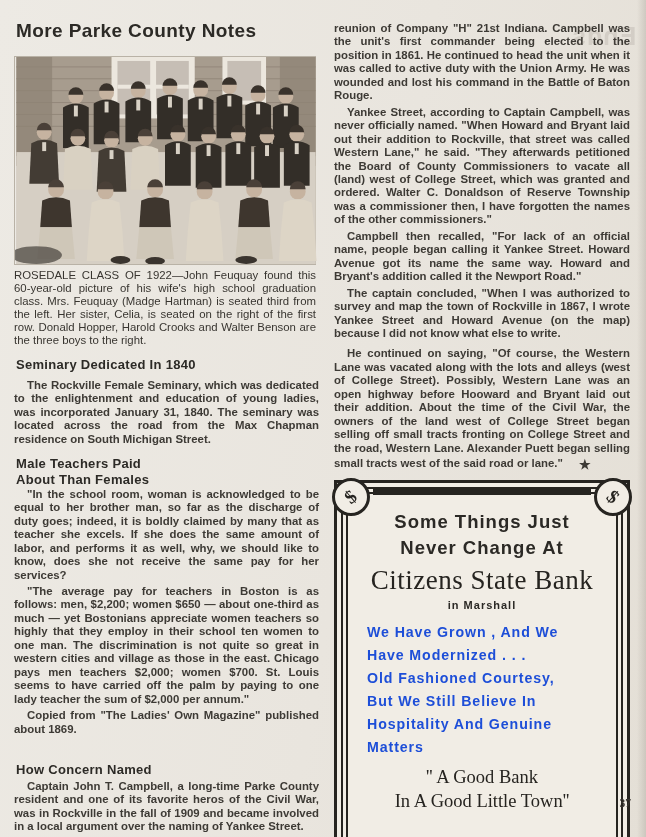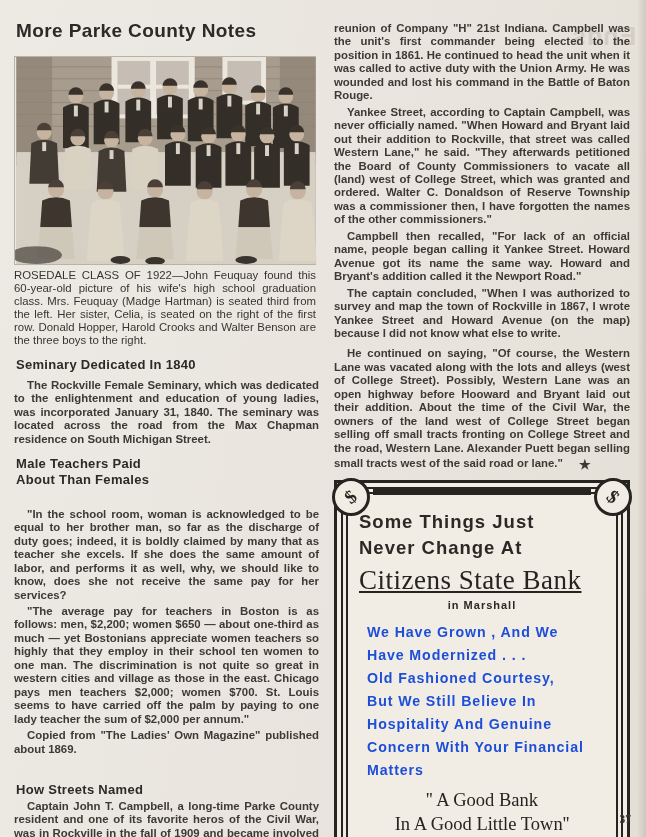--- a/index.html
+++ b/index.html
@@ -67,34 +67,34 @@
     position:absolute; width:38px; height:38px; border-radius:50%;
     background:#f1ede5; border:3px solid #262420;
     display:flex; align-items:center; justify-content:center;
     font-family:"Liberation Serif", serif; font-weight:700; font-size:19px; color:#262420;
     z-index:2;
   }
   .c-tl{ top:-5px; left:-5px; } .c-tr{ top:-5px; right:-5px; }
   .c-tl span{ display:inline-block; transform:rotate(-40deg); }
   .c-tr span{ display:inline-block; transform:rotate(42deg); }
 
-  .ad-h{ text-align:left; font-size:18.5px; font-weight:700; letter-spacing:1px;
+  .ad-h{ text-align:center; font-size:18.5px; font-weight:700; letter-spacing:1px;
          color:#2b2925; line-height:1.45; }
-  .ad-bank{ font-family:"Liberation Serif", serif; font-size:27px;
-            font-weight:400; color:#262420; letter-spacing:0.5px; margin-top:3px;text-decoration:underline; }
+  .ad-bank{ text-align:center; font-family:"Liberation Serif", serif; font-size:27px;
+            font-weight:400; color:#262420; letter-spacing:0.5px; margin-top:3px; }
   .ad-marshall{ text-align:center; font-size:11px; font-weight:700; letter-spacing:1px;
                 color:#2b2925; margin:3px 0 10px; }
   .ad-body{ padding-left:8px; }
   .ad-body span{ display:block; font-size:14.2px; font-weight:700; letter-spacing:0.9px;
                  color:#1d4ed8; line-height:1.62; }
   .ad-quote{ text-align:center; font-family:"Liberation Serif", serif; font-size:18.5px;
              color:#262420; line-height:1.3; margin-top:6px; }
 
   .page-number{
-    position:absolute; right:15px; bottom:12px;
+    position:absolute; right:15px; bottom:28px;
     font-family:"Liberation Serif", serif; font-weight:700; font-size:11.5px; color:#3a3733;
   }
 </style>
 </head>
 <body>
 
 <div class="page">
 
   <div class="col-left">
 
@@ -186,31 +186,31 @@
         <ellipse cx="232" cy="205" rx="11" ry="4" fill="#3a342e"></ellipse>
         <ellipse cx="20" cy="200" rx="26" ry="9" fill="#45403a" opacity="0.7"></ellipse>
       </svg>
     </div>
 
     <p class="caption">ROSEDALE CLASS OF 1922—John Feuquay found this 60-year-old picture of his wife's high school graduation class. Mrs. Feuquay (Madge Hartman) is seated third from the left. Her sister, Celia, is seated on the right of the first row. Donald Hopper, Harold Crooks and Walter Benson are the three boys to the right.</p>
 
     <h2 class="section-title">Seminary Dedicated In 1840</h2>
     <p class="body-p indent">The Rockville Female Seminary, which was dedicated to the enlightenment and education of young ladies, was incorporated January 31, 1840. The seminary was located across the road from the Max Chapman residence on South Michigan Street.</p>
 
-    <h2 class="section-title" style="margin-bottom:20px;">
+    <h2 class="section-title" style="margin-bottom:0;">
       <span>Male Teachers Paid</span><br>
       <span>About Than Females</span>
     </h2>
     <p class="body-p indent">"In the school room, woman is acknowledged to be equal to her brother man, so far as the discharge of duty goes; indeed, it is boldly claimed by many that as teacher she excels. If she does the same amount of labor, and performs it as well, why, we should like to know, does she not receive the same pay for her services?</p>
     <p class="body-p indent">"The average pay for teachers in Boston is as follows: men, $2,200; women $650 — about one-third as much — yet Bostonians appreciate women teachers so highly that they employ in their school ten women to one man. The discrimination is not quite so great in western cities and village as those in the east. Chicago pays men teachers $2,000; women $700. St. Louis seems to have carried off the palm by paying to one lady teacher the sum of $2,000 per annum."</p>
     <p class="body-p indent attribution">Copied from "The Ladies' Own Magazine" published about 1869.</p>
 
     <h2 class="section-title" style="margin-bottom:2px;">
       <br>
-      <span>How Streets Named</span>
+      <span>How Concern Named</span>
     </h2>
     <p class="body-p indent">Captain John T. Campbell, a long-time Parke County resident and one of its favorite heros of the Civil War, was in Rockville in the fall of 1909 and became involved in a local argument over the naming of Yankee Street.</p>
 
   </div>
 
   <div class="col-right">
     <div class="bleed">Ends</div>
 
     <p class="body-p" style="margin-top:6px;">reunion of Company "H" 21st Indiana. Campbell was the unit's first commander being elected to the position in 1861. He continued to head the unit when it was called to active duty with the Union Army. He was wounded and lost his command in the Battle of Baton Rouge.</p>
     <p class="body-p indent">Yankee Street, according to Captain Campbell, was never officially named. "When Howard and Bryant laid out their addition to Rockville, that street was called Western Lane," he said. "They afterwards petitioned the Board of County Commissioners to vacate all (land) west of College Street, which was granted and ordered. Walter C. Donaldson of Reserve Township was a commissioner then, I have forgotten the names of the other commissioners."</p>
@@ -232,21 +232,20 @@
       </div>
       <div class="ad-bank">Citizens State Bank</div>
       <div class="ad-marshall">in Marshall</div>
 
       <div class="ad-body">
         <span>We Have Grown , And We</span>
         <span>Have Modernized . . .</span>
         <span>Old Fashioned Courtesy,</span>
         <span>But We Still Believe In</span>
         <span>Hospitality And Genuine</span>
-        <span>Concern With Your Financial</span>
         <span>Matters</span>
       </div>
 
       <div class="ad-quote">
         <span>'' A Good Bank</span><br>
         <span>In A Good Little Town''</span>
       </div>
 
     </div>
   </div>

